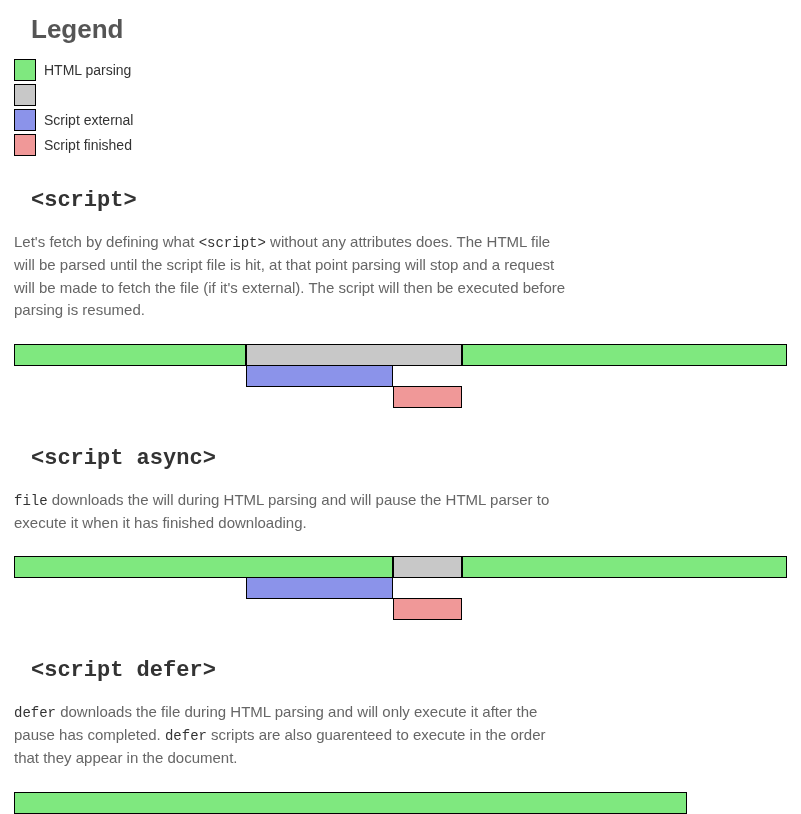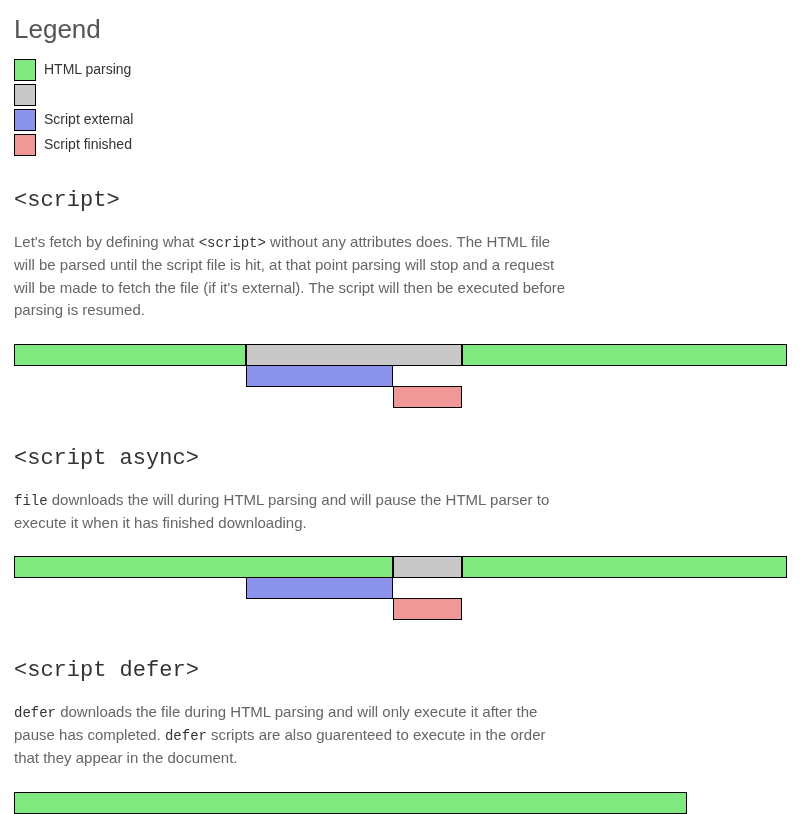--- a/index.html
+++ b/index.html
@@ -5,44 +5,46 @@
     * { box-sizing: border-box; margin: 0; padding: 0; }
     body {
       font-family: 'Segoe UI', 'Helvetica Neue', Arial, sans-serif;
       font-size: 15px;
       color: #555;
       width: 801px;
       padding: 10px 14px 30px 14px;
       line-height: 1.5;
     }
     h2 {
-      font-weight: 400;
+      font-weight: 700;
       font-size: 26px;
       color: #555;
       margin-bottom: 10px;
+      margin-left: 17px;
     }
     h2.code-heading {
       font-family: 'Consolas', 'Monaco', 'Courier New', monospace;
       font-size: 22px;
       color: #333;
       margin-top: 28px;
       margin-bottom: 14px;
     }
     code {
       font-family: 'Consolas', 'Monaco', 'Courier New', monospace;
       font-size: 14px;
       color: #333;
     }
     p.body-text {
       max-width: 560px;
       margin-bottom: 22px;
       color: #666;
     }
     .legend-row {
       display: flex;
+      align-items: center;
       margin-bottom: 3px;
     }
     .swatch {
       width: 22px;
       height: 22px;
       border: 1px solid #000;
       margin-right: 8px;
       flex-shrink: 0;
     }
     .swatch.green { background: #7fe87f; }

